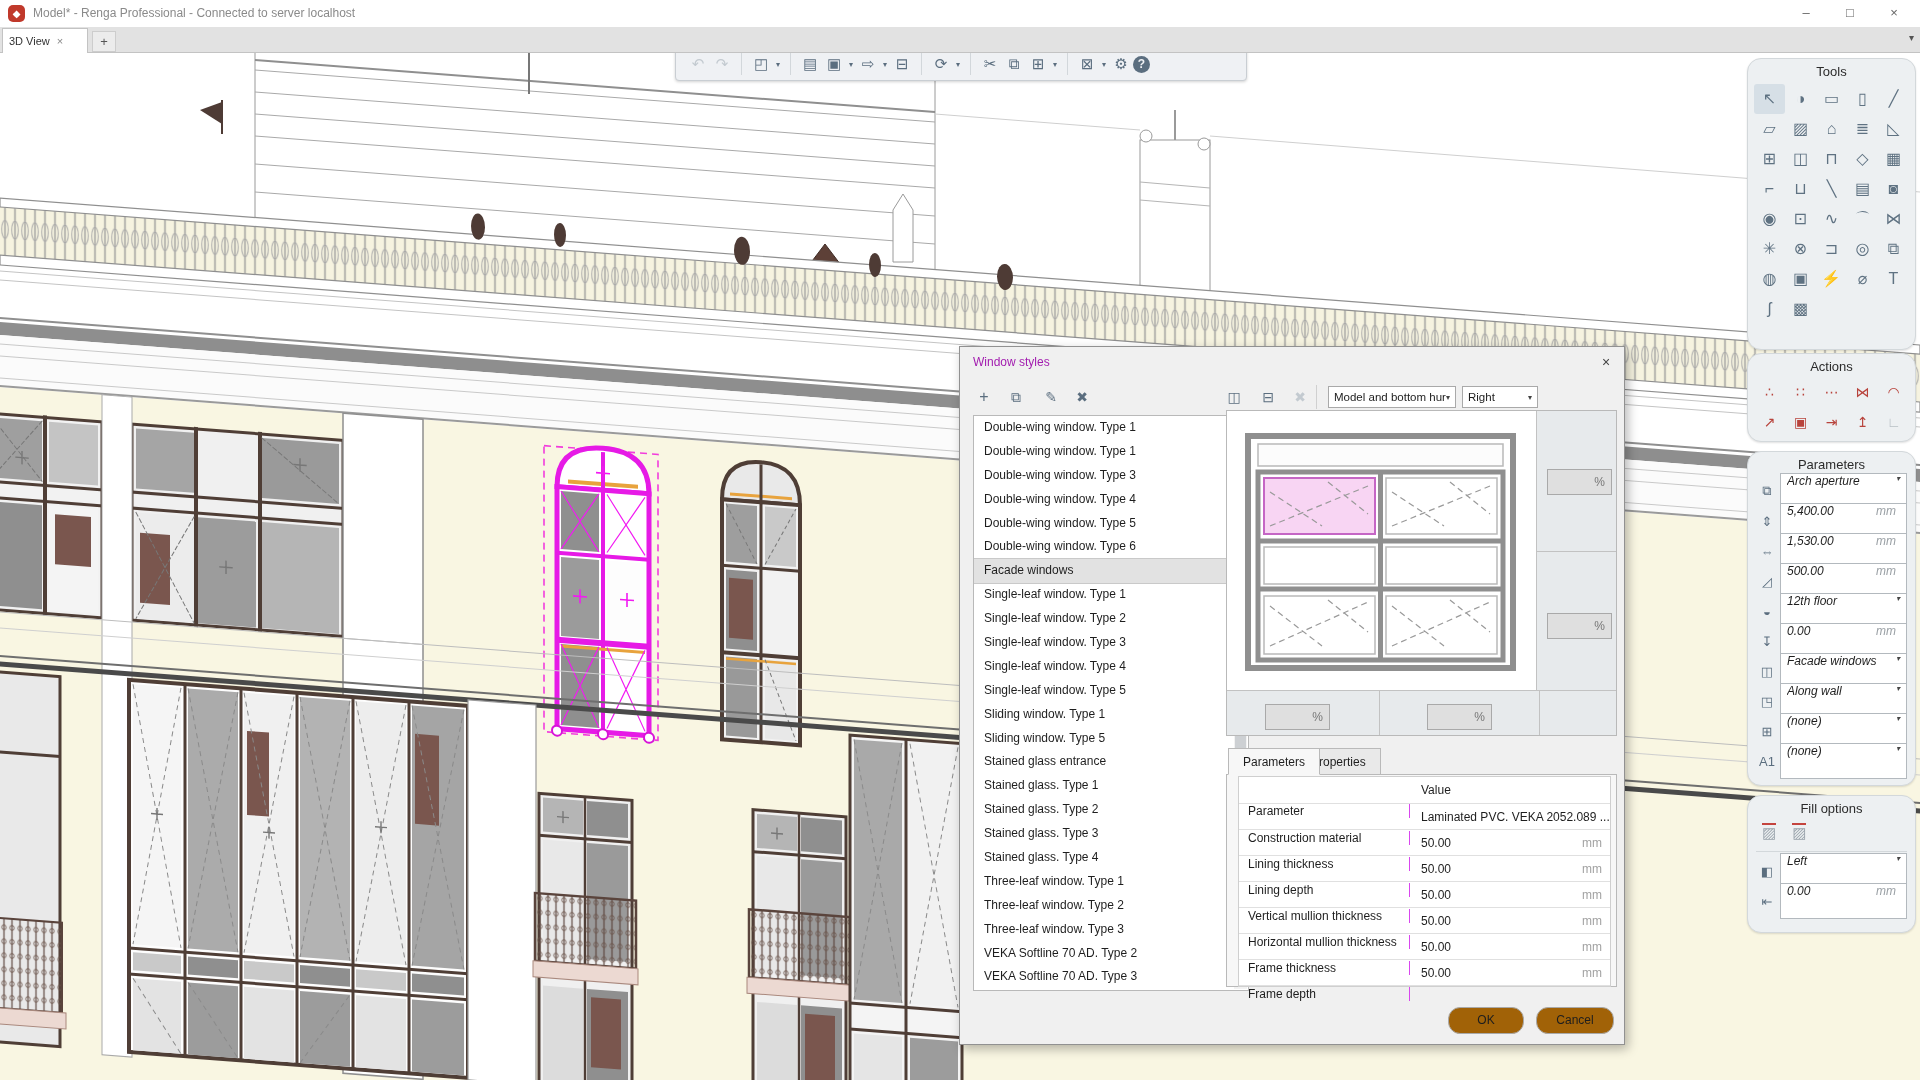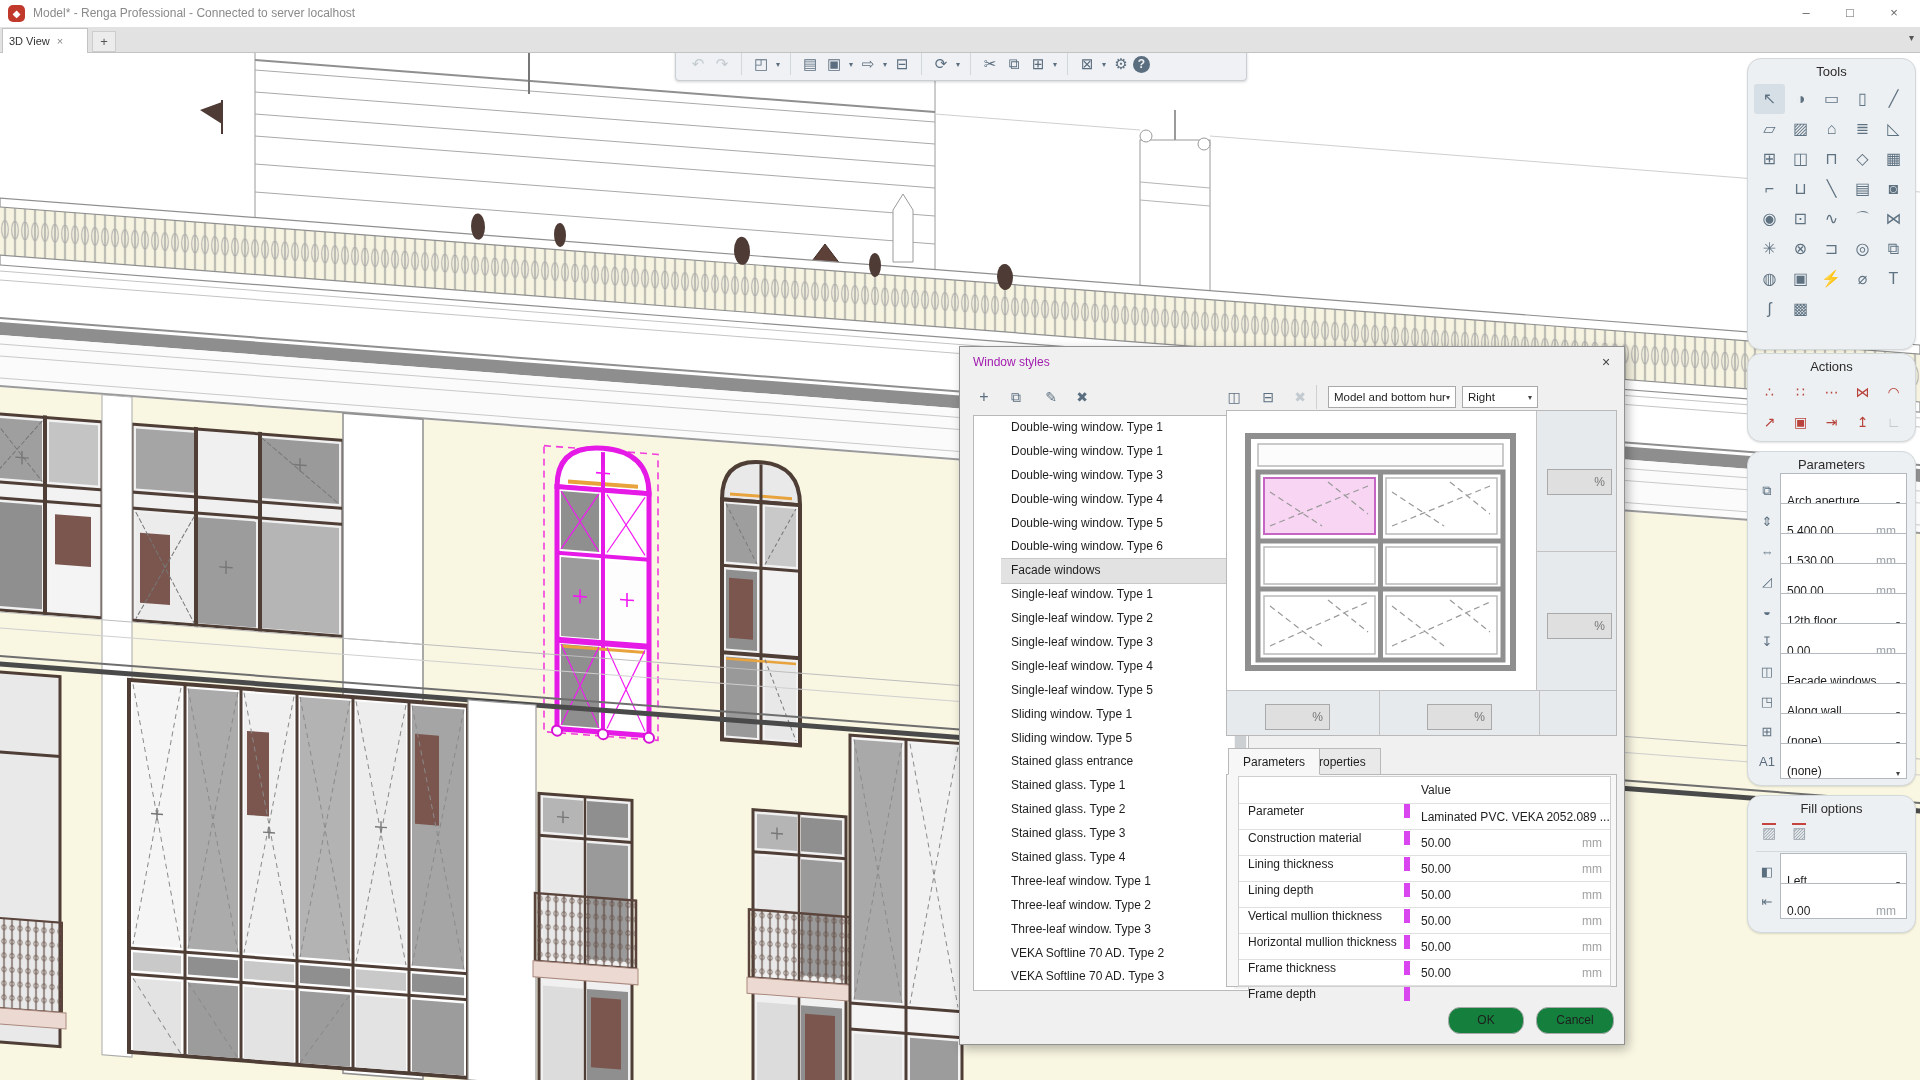--- a/index.html
+++ b/index.html
@@ -35,43 +35,43 @@
     border-radius:14px;box-shadow:0 1px 2px rgba(0,0,0,.12);z-index:40;box-sizing:border-box;}
   .panel h3{margin:5px 0 3px;text-align:center;font-size:13px;font-weight:normal;color:#2b2b2b;}
   #tools-grid{display:grid;grid-template-columns:repeat(5,1fr);padding:2px 6px 6px;}
   .tool{height:30px;text-align:center;line-height:30px;font-size:16px;color:#5f7282;border-radius:3px;}
   .tool.selected{background:#d6dfe6;}
   #actions-grid{display:grid;grid-template-columns:repeat(5,1fr);padding:2px 6px 6px;row-gap:4px;}
   .act{height:26px;text-align:center;line-height:26px;font-size:14px;color:#b8433c;}
   .act.disabled{color:#b9c0c6;}
   .prow{display:flex;align-items:center;margin:8px 8px 0 6px;height:22px;}
   .picon{width:26px;text-align:center;font-size:13px;color:#5b6e7f;flex:none;}
-  .pbox{flex:1;height:36px;background:#fff;border:1px solid #b3b9be;display:flex;align-items:flex-end;
-    padding:0 6px;box-sizing:border-box;font-size:12px;color:#1e1e1e;}
+  .pbox{flex:1;height:36px;background:#fff;border:1px solid #b3b9be;display:flex;align-items:flex-start;
+    padding:0 6px;box-sizing:border-box;font-size:12px;color:#1e1e1e;font-style:italic;}
   .pval{flex:1;white-space:nowrap;overflow:hidden;}
   .punit{color:#9aa0a5;margin-left:4px;}
   .pcaret{font-size:8px;color:#444;margin-left:4px;}
   .filltoggles{display:flex;gap:16px;padding:4px 0 2px 14px;}
   .fillicon{font-size:15px;color:#98a2aa;border-top:2px solid #c4443e;line-height:16px;}
   .panelhr{border:none;border-top:1px solid #d3d8db;margin:8px 8px 0;}
   
   #dialog{position:absolute;left:959px;top:346px;width:664px;height:697px;background:#f0f0f0;
     border:1px solid #919191;box-shadow:3px 4px 10px rgba(0,0,0,.28);z-index:45;}
   #dlg-title{position:absolute;left:13px;top:8px;font-size:12px;color:#a21caf;}
   #dlg-close{position:absolute;right:8px;top:5px;width:20px;height:20px;text-align:center;line-height:20px;
     font-size:14px;color:#444;}
   .dtbi{position:absolute;top:38px;width:24px;height:24px;text-align:center;line-height:24px;
     font-size:14px;color:#5b6e7f;}
   .dtbi.dis{color:#c3cad0;}
   .dsep{position:absolute;top:38px;width:1px;height:24px;background:#d0d0d0;}
   .ddrop{position:absolute;top:39px;height:22px;background:#fff;border:1px solid #a9a9a9;
     display:flex;align-items:center;font-size:11.5px;color:#1e1e1e;padding:0 5px;box-sizing:border-box;}
   .ddrop .pcaret{margin-left:auto;}
   #dlg-list{position:absolute;left:13px;top:68px;width:276px;height:576px;background:#fff;
-    border:1px solid #b9b9b9;box-sizing:border-box;overflow:hidden;padding-left:27px;}
+    border:1px solid #b9b9b9;box-sizing:border-box;overflow:hidden;}
   .li{height:23.9px;line-height:23.9px;padding-left:10px;font-size:12px;color:#1e1e1e;white-space:nowrap;}
   .li.selected{background:#e2e2e2;box-shadow:0 1px 0 #c9c9c9, 0 -1px 0 #c9c9c9;}
   #dlg-scroll{position:absolute;right:1px;top:1px;width:13px;height:572px;background:#f2f2f2;}
   #dlg-thumb{position:absolute;left:1px;top:2px;width:11px;height:552px;background:#cdd0d3;}
   #preview{position:absolute;left:266px;top:63px;width:391px;height:326px;border:1px solid #b9b9b9;
     background:#fff;box-sizing:border-box;}
   #pv-rightcol{position:absolute;right:0;top:0;width:79px;height:281px;background:#e7eaec;border-left:1px solid #c2c2c2;}
   #pv-rightdiv{position:absolute;right:0;top:140px;width:79px;height:1px;background:#c2c2c2;}
   #pv-bottom{position:absolute;left:0;bottom:0;width:100%;height:45px;background:#e7eaec;border-top:1px solid #c2c2c2;box-sizing:border-box;}
   .pv-cell-div{position:absolute;bottom:0;width:1px;height:45px;background:#c2c2c2;}
@@ -79,24 +79,24 @@
     box-sizing:border-box;font-size:12px;color:#777;text-align:right;line-height:24px;padding-right:6px;}
   .dtab{position:absolute;height:27px;font-size:12px;color:#1e1e1e;display:flex;align-items:center;
     padding:0 14px;box-sizing:border-box;border:1px solid #b9b9b9;}
   .dtab.active{background:#f7f7f7;border-bottom:1px solid #f7f7f7;z-index:3;}
   .dtab.inactive{background:#e9e9e9;z-index:2;}
   #tabpanel{position:absolute;left:266px;top:427px;width:391px;height:213px;background:#f7f7f7;
     border:1px solid #b9b9b9;box-sizing:border-box;z-index:1;}
   #dtable{position:absolute;left:278px;top:429px;width:371px;background:#fff;border:1px solid #cfcfcf;z-index:2;}
   .tr{display:flex;border-bottom:1px solid #e0e0e0;height:25px;align-items:center;font-size:12px;color:#1e1e1e;}
   .tr.head{height:26px;}
-  .td.p{width:171px;padding-left:9px;box-sizing:border-box;border-right:6px solid #d946ef;white-space:nowrap;overflow:hidden;margin-top:42px;}
+  .td.p{width:171px;padding-left:9px;box-sizing:border-box;border-right:1px solid #d946ef;white-space:nowrap;overflow:hidden;margin-top:42px;}
   .td.v{flex:1;display:flex;padding:0 8px 0 11px;align-items:center;white-space:nowrap;overflow:hidden;}
   .td.v .u{margin-left:auto;color:#a2a2a2;}
-  .dbtn{position:absolute;top:660px;height:27px;background:#15803d;border:1px solid #a9a9a9;border-radius:12px;
+  .dbtn{position:absolute;top:660px;height:27px;background:#a16207;border:1px solid #a9a9a9;border-radius:12px;
     font-size:12px;color:#1e1e1e;text-align:center;line-height:25px;box-sizing:border-box;}
 </style>
 </head>
 <body>
 
 <svg id="viewport" viewBox="0 0 1920 1028" xmlns="http://www.w3.org/2000/svg">
 
   <g>
     <rect x="255" y="0" width="680" height="240" fill="#ffffff" stroke="#9a9a9a" stroke-width="1"></rect>
     <g stroke="#a9a9a9" stroke-width="1">

